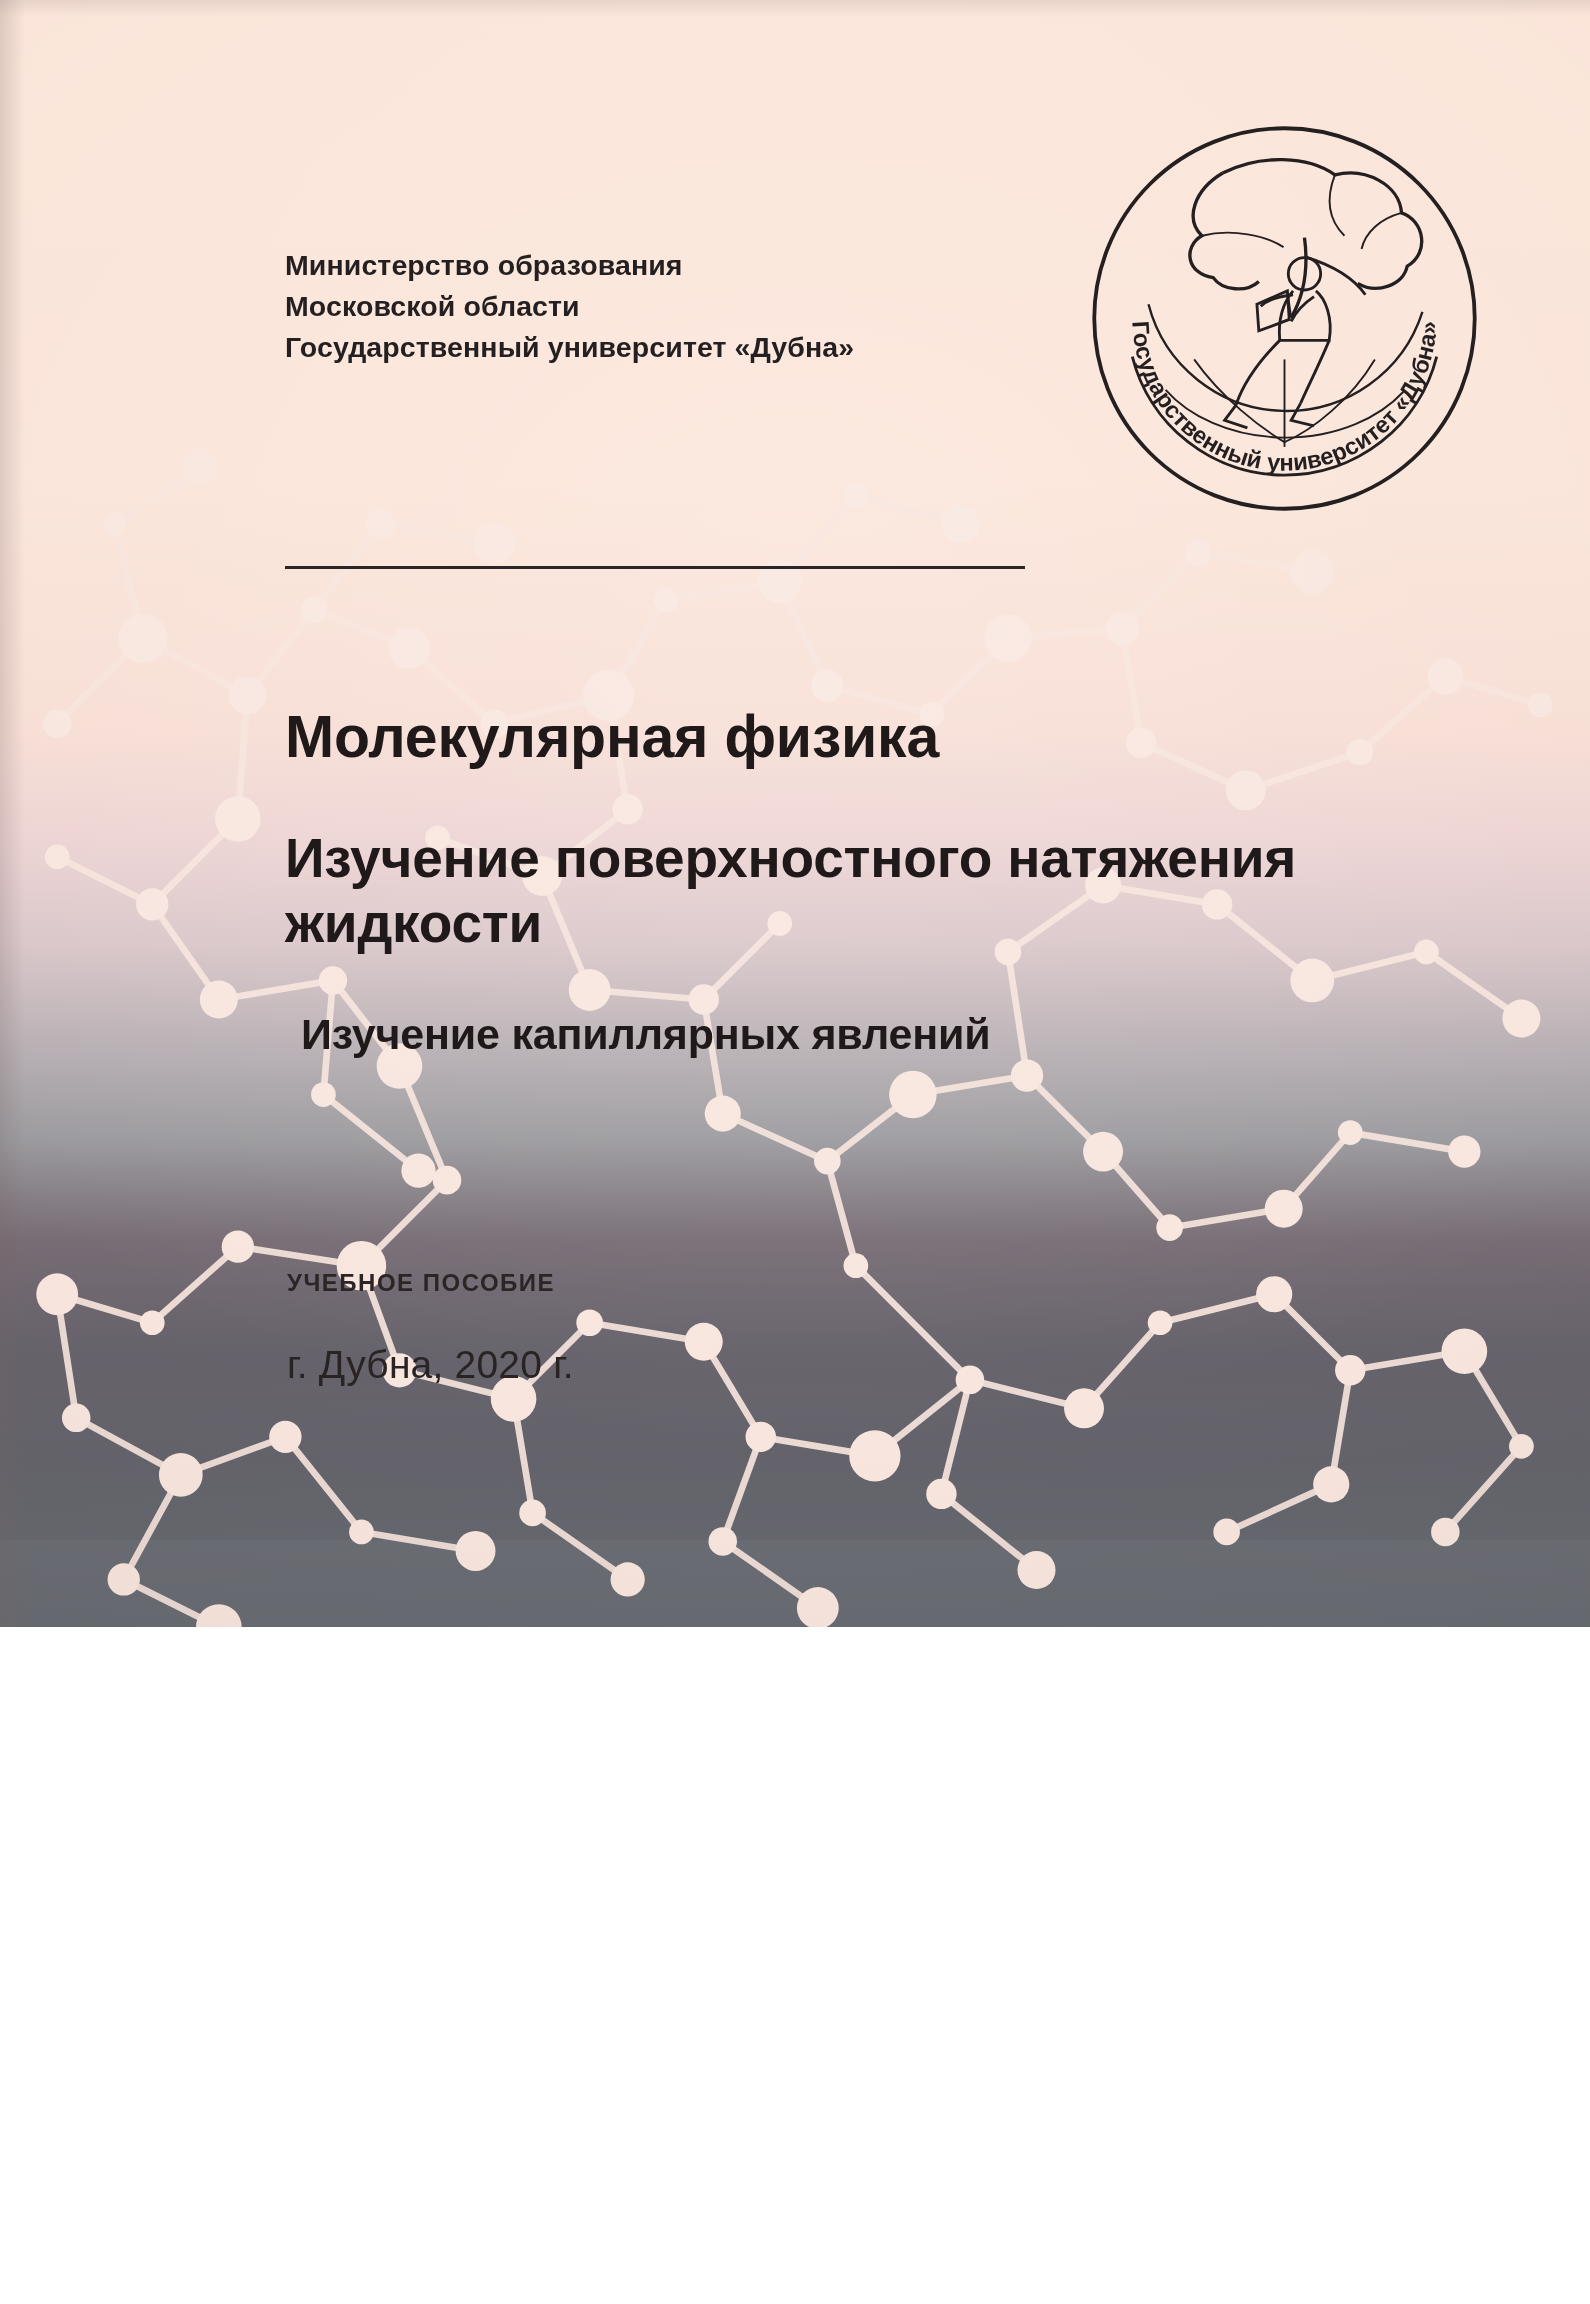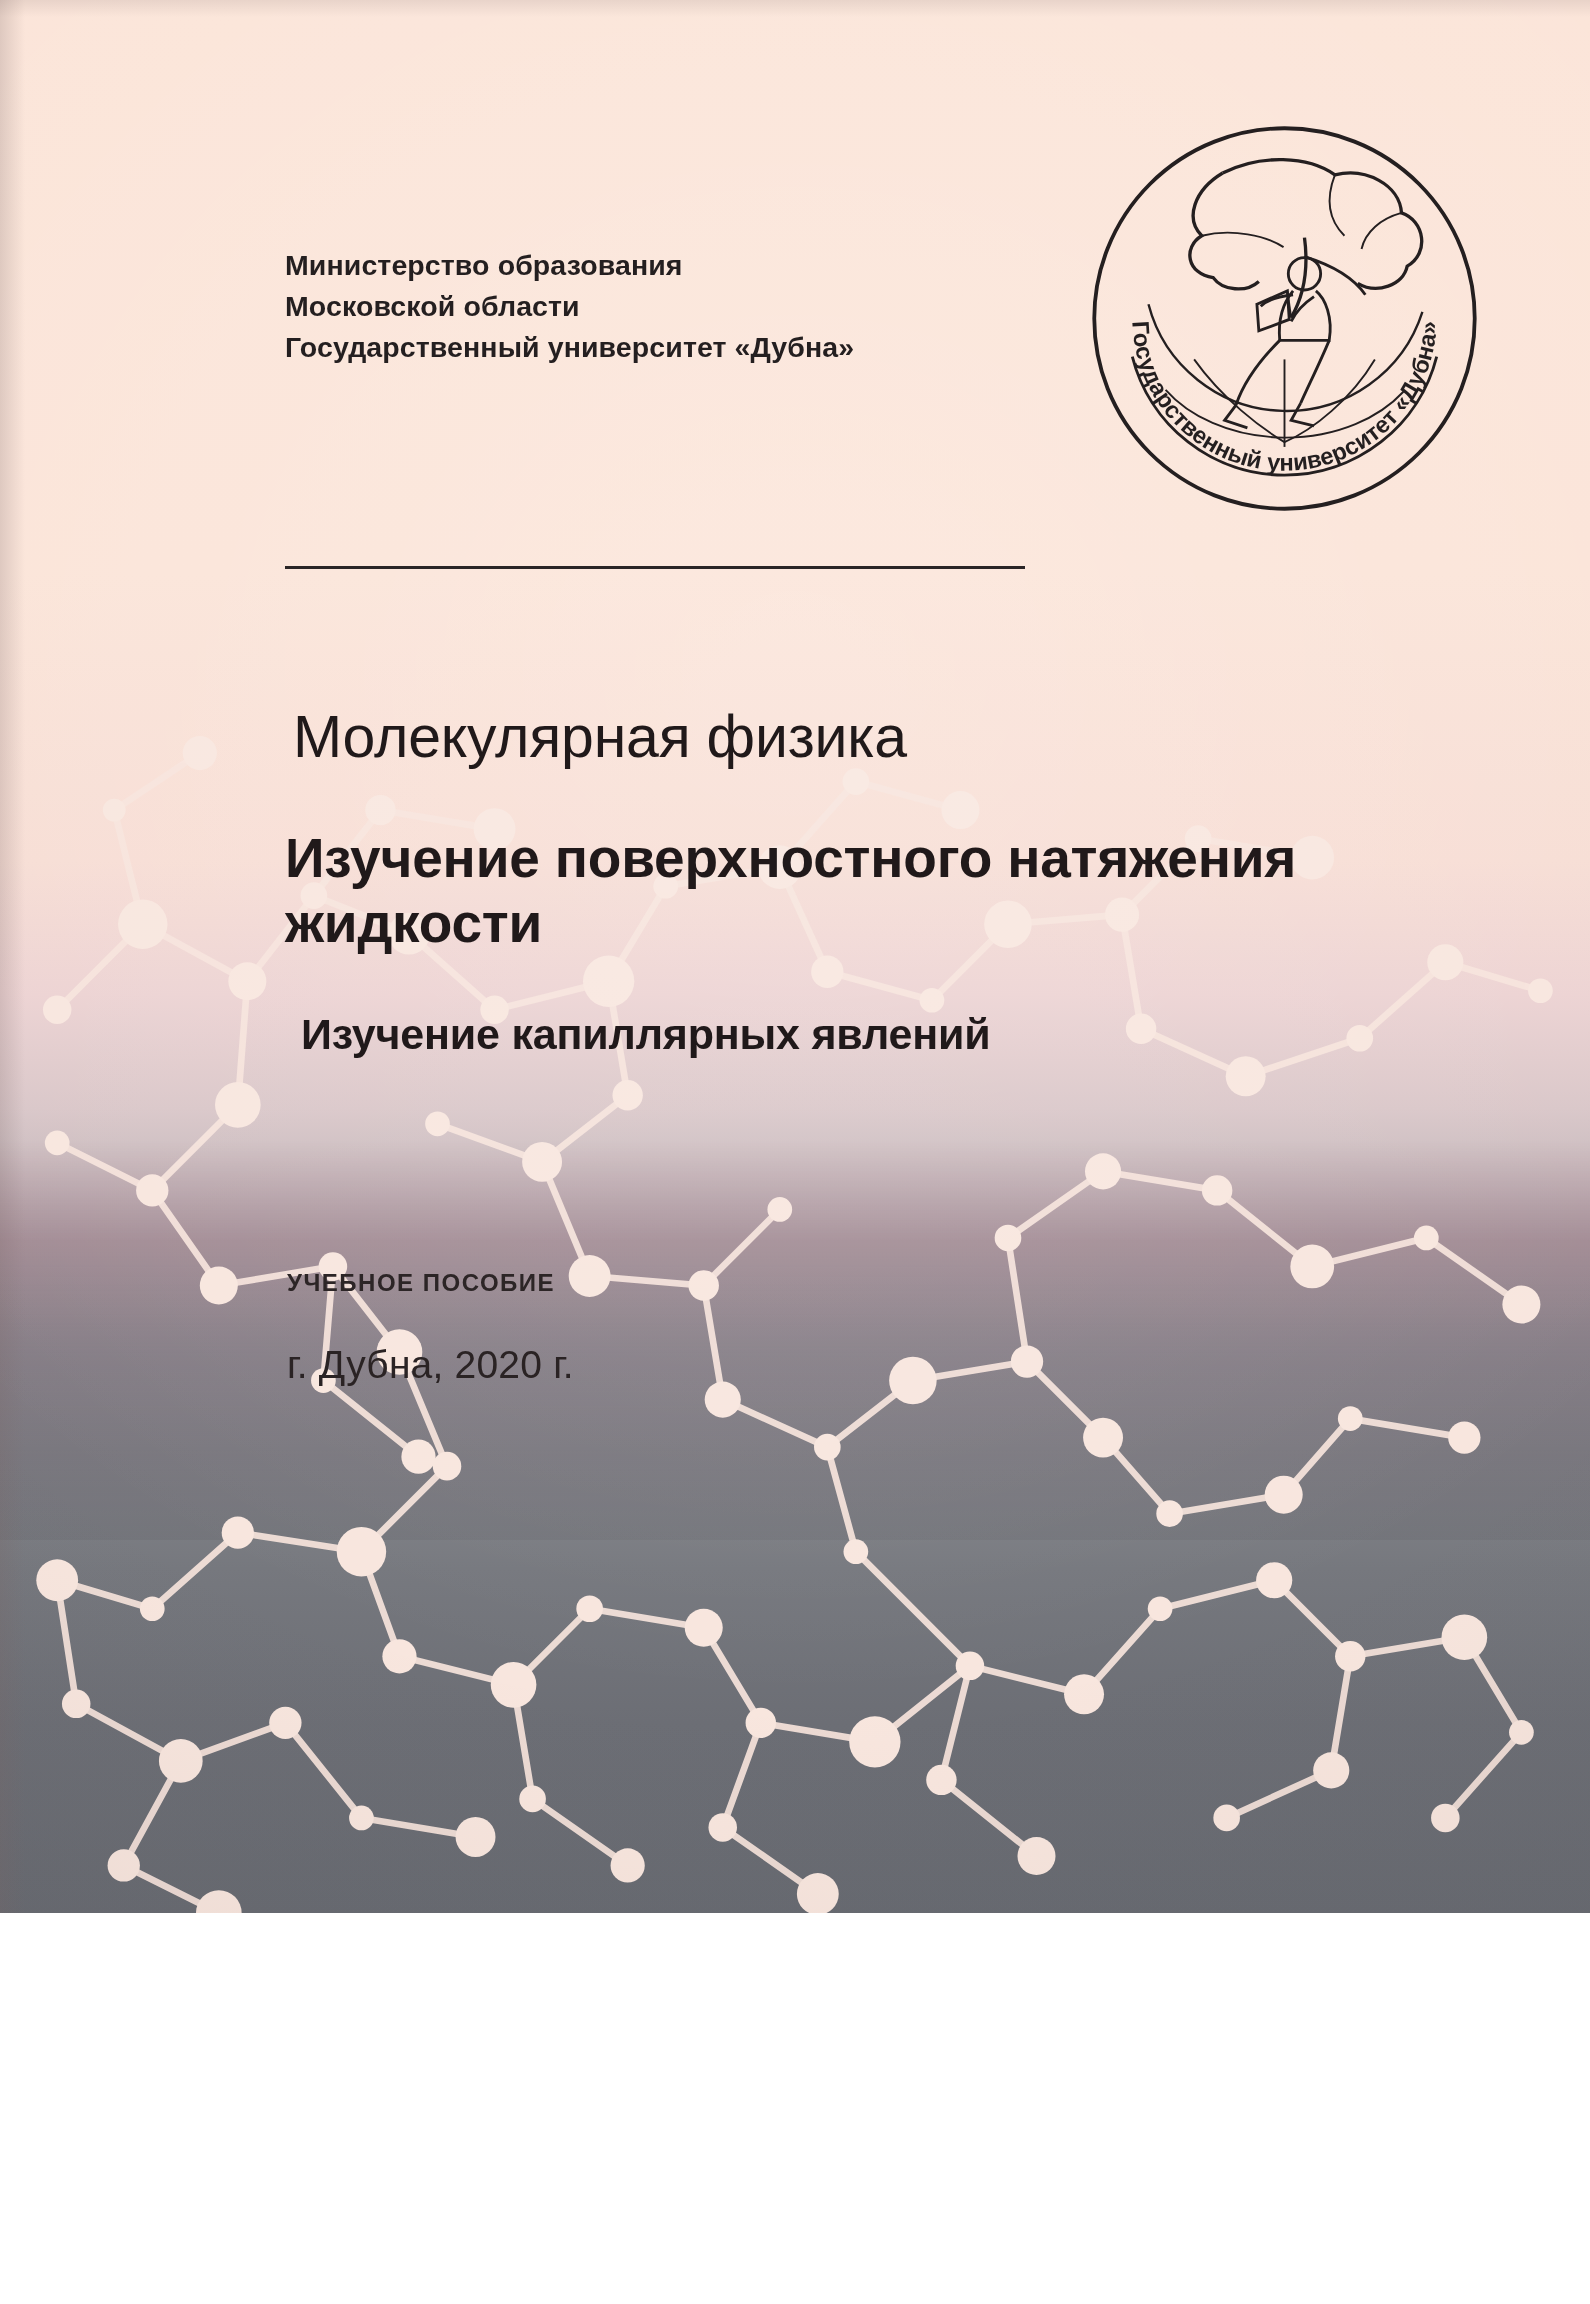--- a/index.html
+++ b/index.html
@@ -6,21 +6,21 @@
     margin: 0;
     padding: 0;
     background: #ffffff;
   }
   body {
     font-family: "Liberation Sans", sans-serif;
   }
   .page {
     position: relative;
     width: 1590px;
-    height: 1913px;
+    height: 1627px;
     overflow: hidden;
     background: #fbe6dc;
   }
   
   .bg-base {
     position: absolute;
     inset: 0;
     background: linear-gradient(to bottom,
       #fbe5d9 0%,
       #fbe4d8 30%,
@@ -102,24 +102,24 @@
 
   .titles {
     position: absolute;
     left: 285px;
     top: 704px;
     width: 1208px;
     color: #20191a;
   }
   .title-main {
     font-size: 59px;
-    font-weight: 400;
+    font-weight: 700;
     letter-spacing: -0.2px;
     line-height: 1.14;
-    margin: 0 0 55px 8px;
+    margin: 0 0 55px 0;
   }
   .title-sub {
     font-size: 55px;
     font-weight: 600;
     letter-spacing: -0.2px;
     line-height: 1.18;
     margin: 0 0 53px 0;
   }
   .title-sub2 {
     font-size: 43px;

